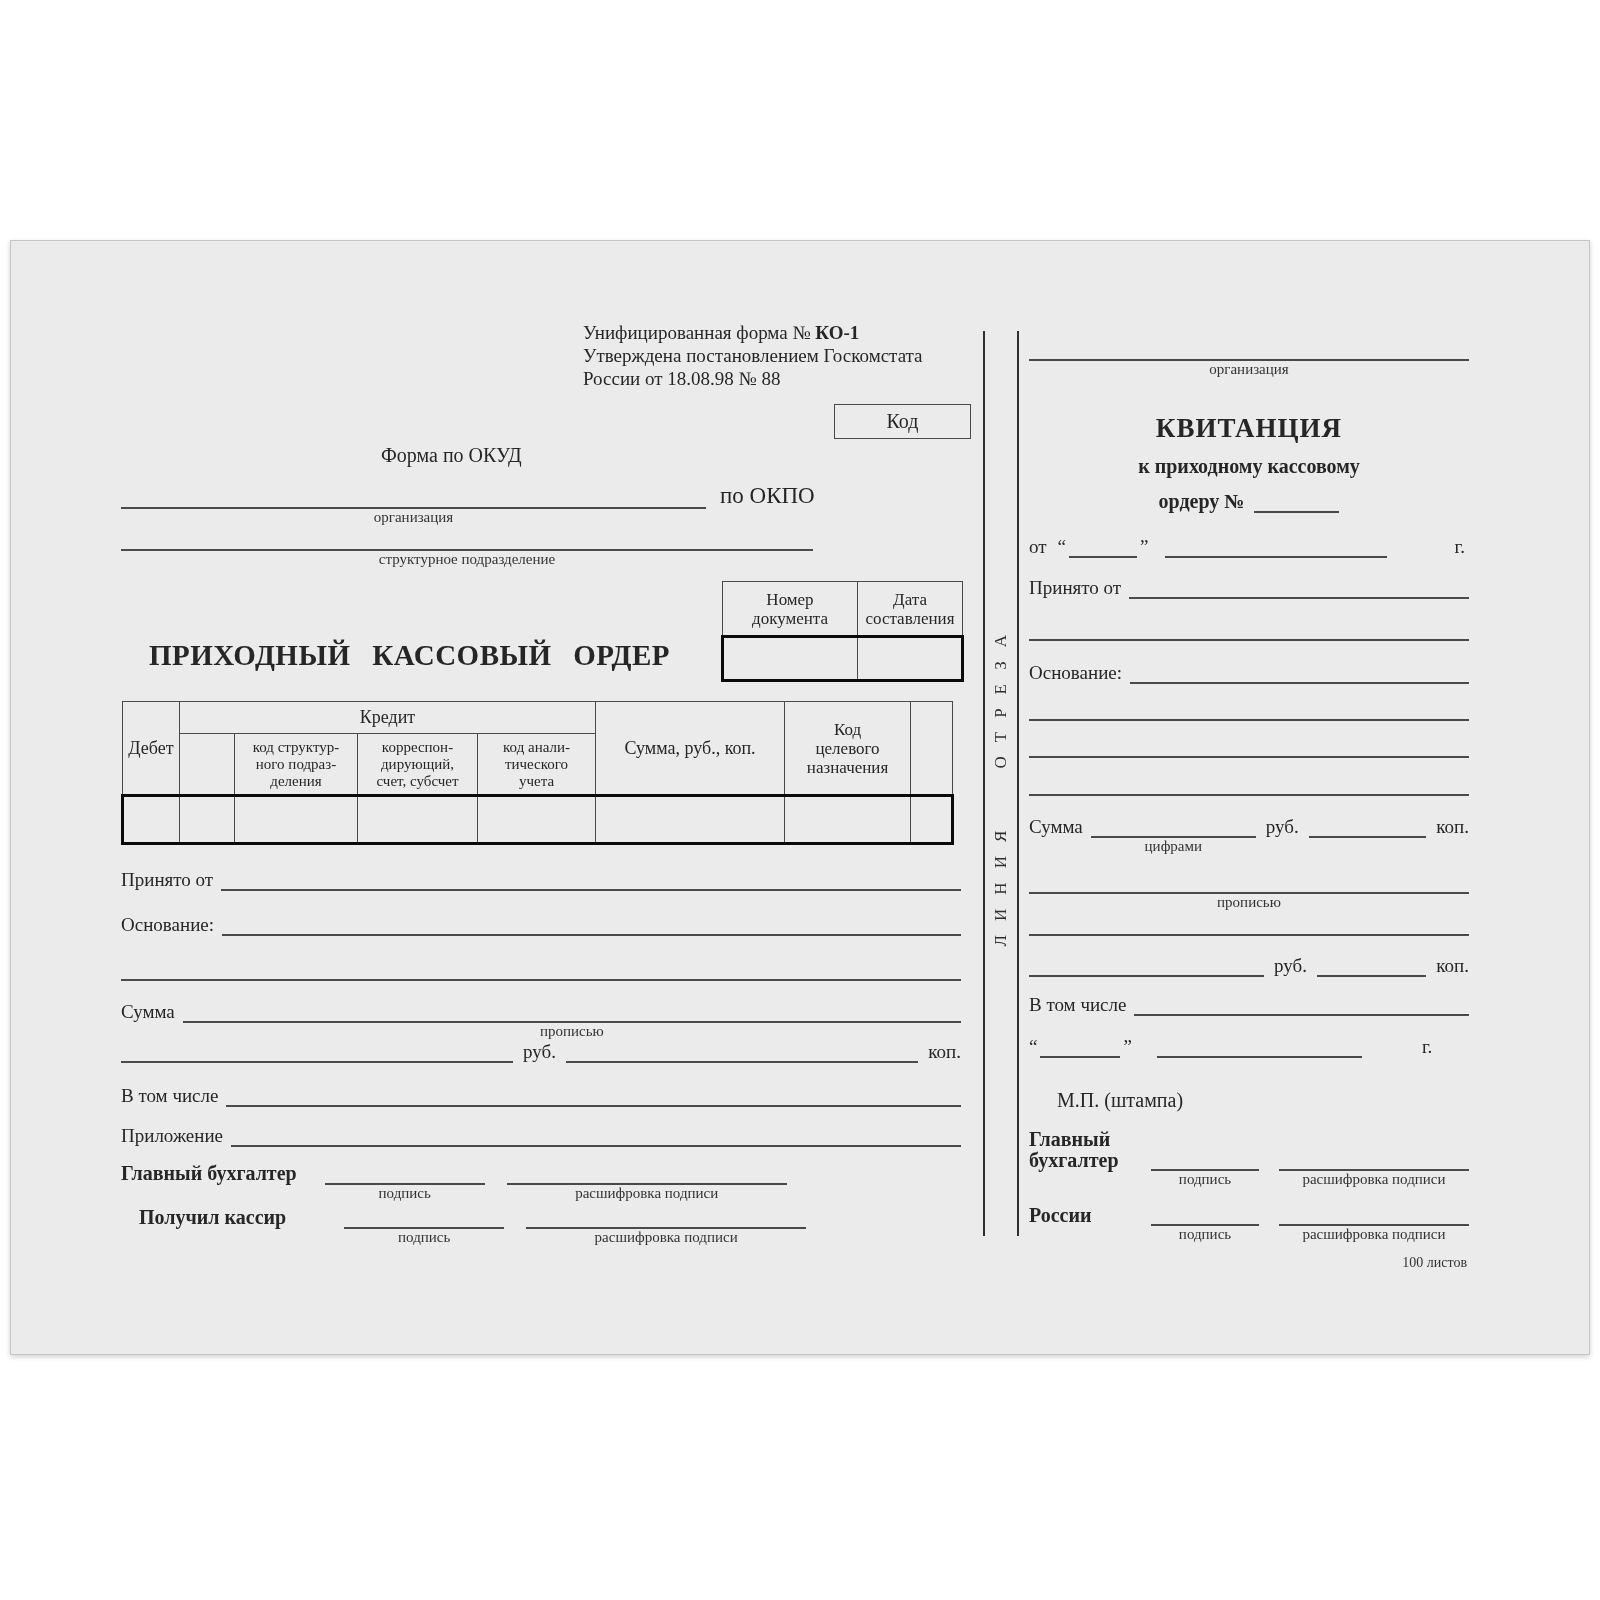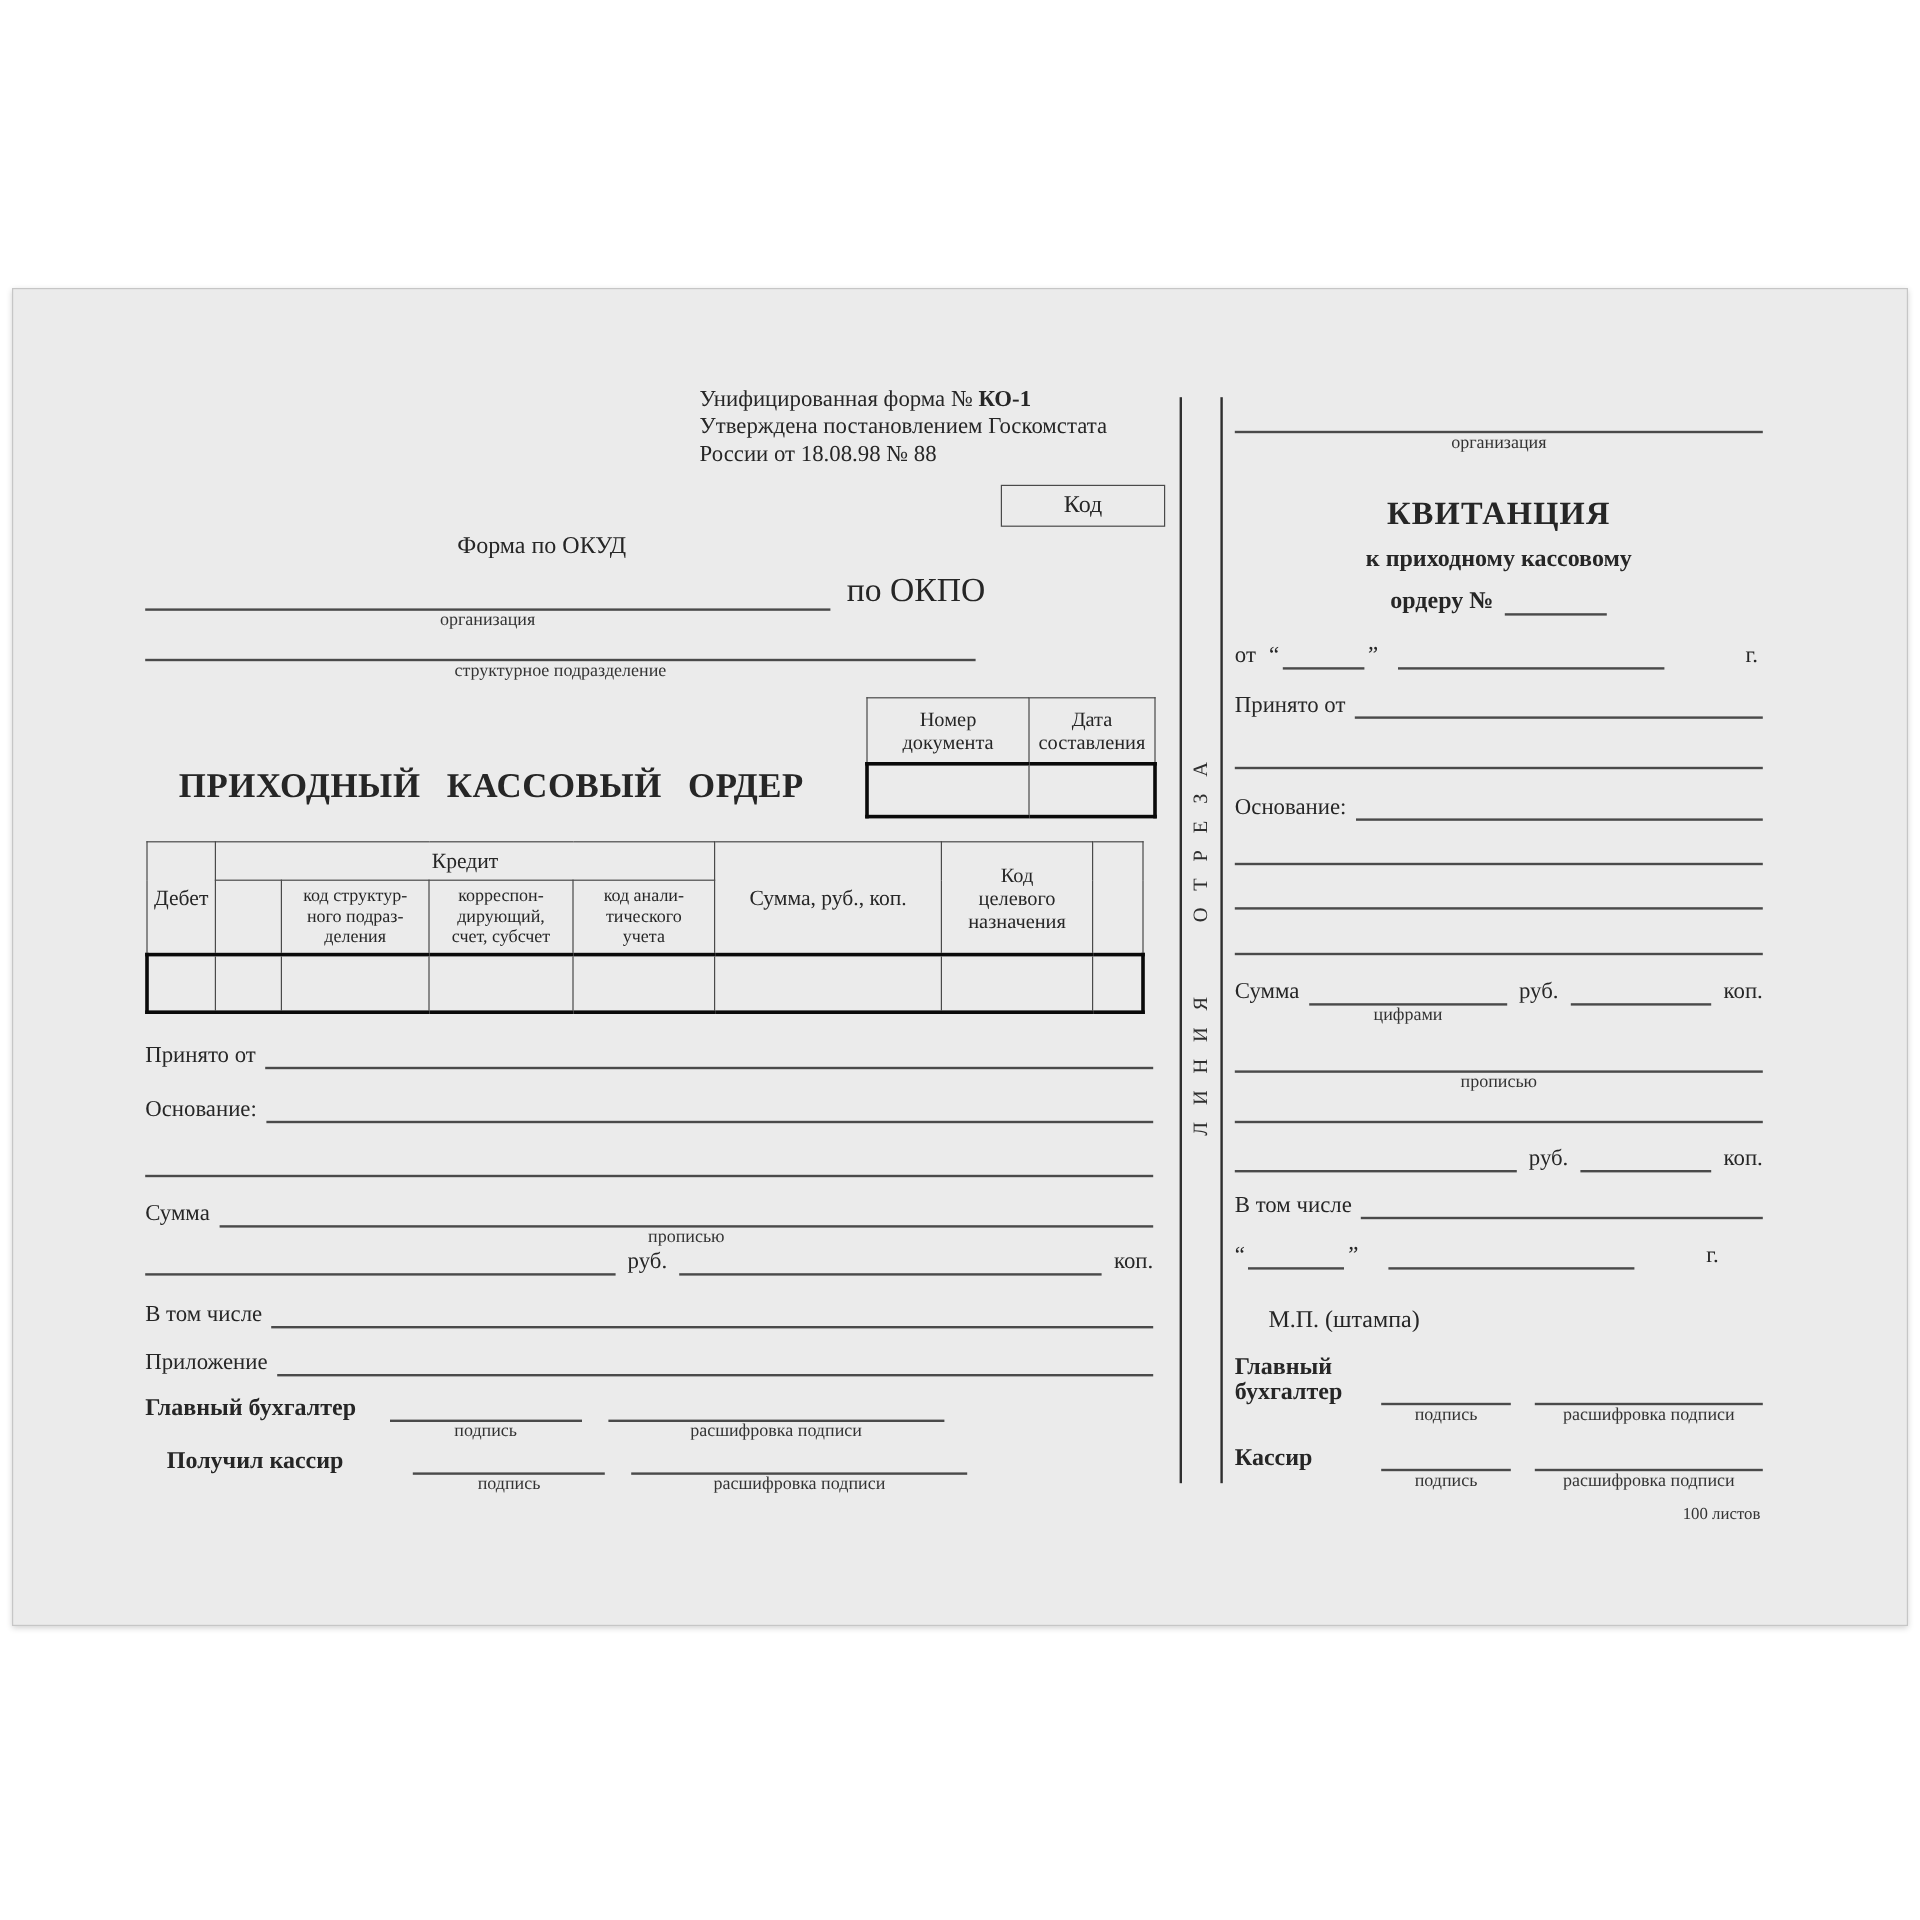--- a/index.html
+++ b/index.html
@@ -75,21 +75,21 @@
       <div class="okud-label">Форма по ОКУД</div>
 
       <div class="code-stack">
         <div class="code-hd">Код</div>
       </div>
 
       <div class="row" style="top:242px;left:0;width:700px">
         <span class="fillfx" style="width:585px">
             <i class="ul">организация</i>
           </span>
-        <span class="lab" style="margin:0 0 0 14px;font-size:28px">по ОКПО</span>
+        <span class="lab" style="margin:0 0 0 14px;font-size:23px">по ОКПО</span>
       </div>
 
       <div class="row" style="top:284px;left:0;width:692px">
         <span class="fill">
             <i class="ul">структурное подразделение</i>
           </span>
       </div>
 
       <div class="order-title">ПРИХОДНЫЙ КАССОВЫЙ ОРДЕР</div>
 
@@ -313,21 +313,21 @@
 бухгалтер</span>
         <span class="fillfx" style="width:108px">
             <i class="ul">подпись</i>
           </span>
         <span class="fillfx" style="width:190px;margin-left:20px">
             <i class="ul">расшифровка подписи</i>
           </span>
       </div>
 
       <div class="row" style="top:959px;left:0;width:440px">
-        <span class="sig-label">Кассир</span>
+        <span class="sig-label">России</span>
         <span class="fillfx" style="width:108px">
             <i class="ul">подпись</i>
           </span>
         <span class="fillfx" style="width:190px;margin-left:20px">
             <i class="ul">расшифровка подписи</i>
           </span>
       </div>
 
       <div class="sheets">100 листов</div>
 

